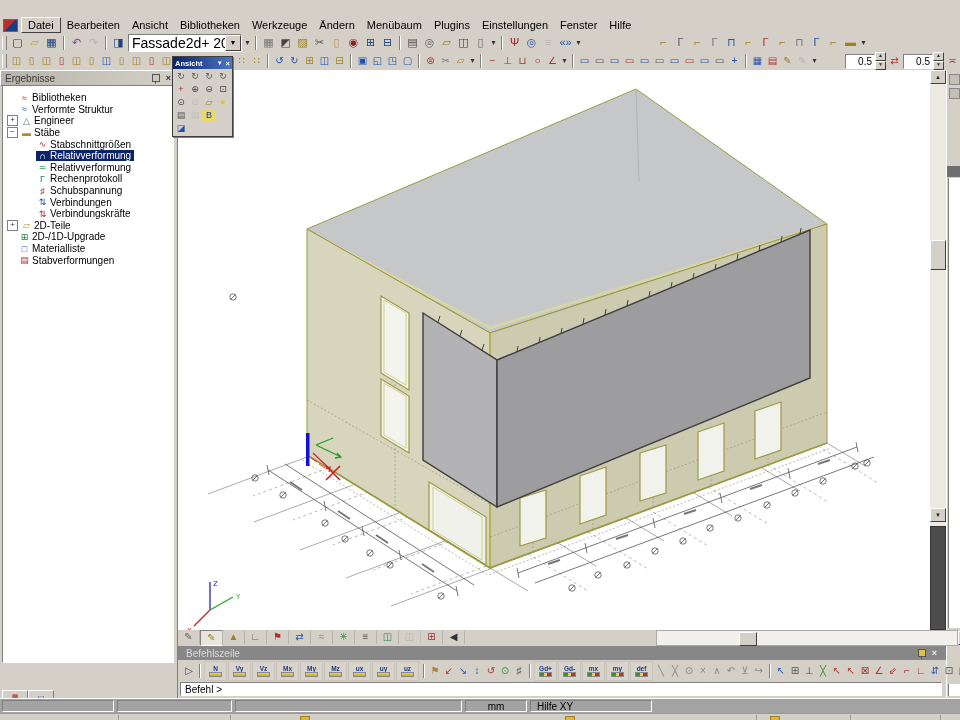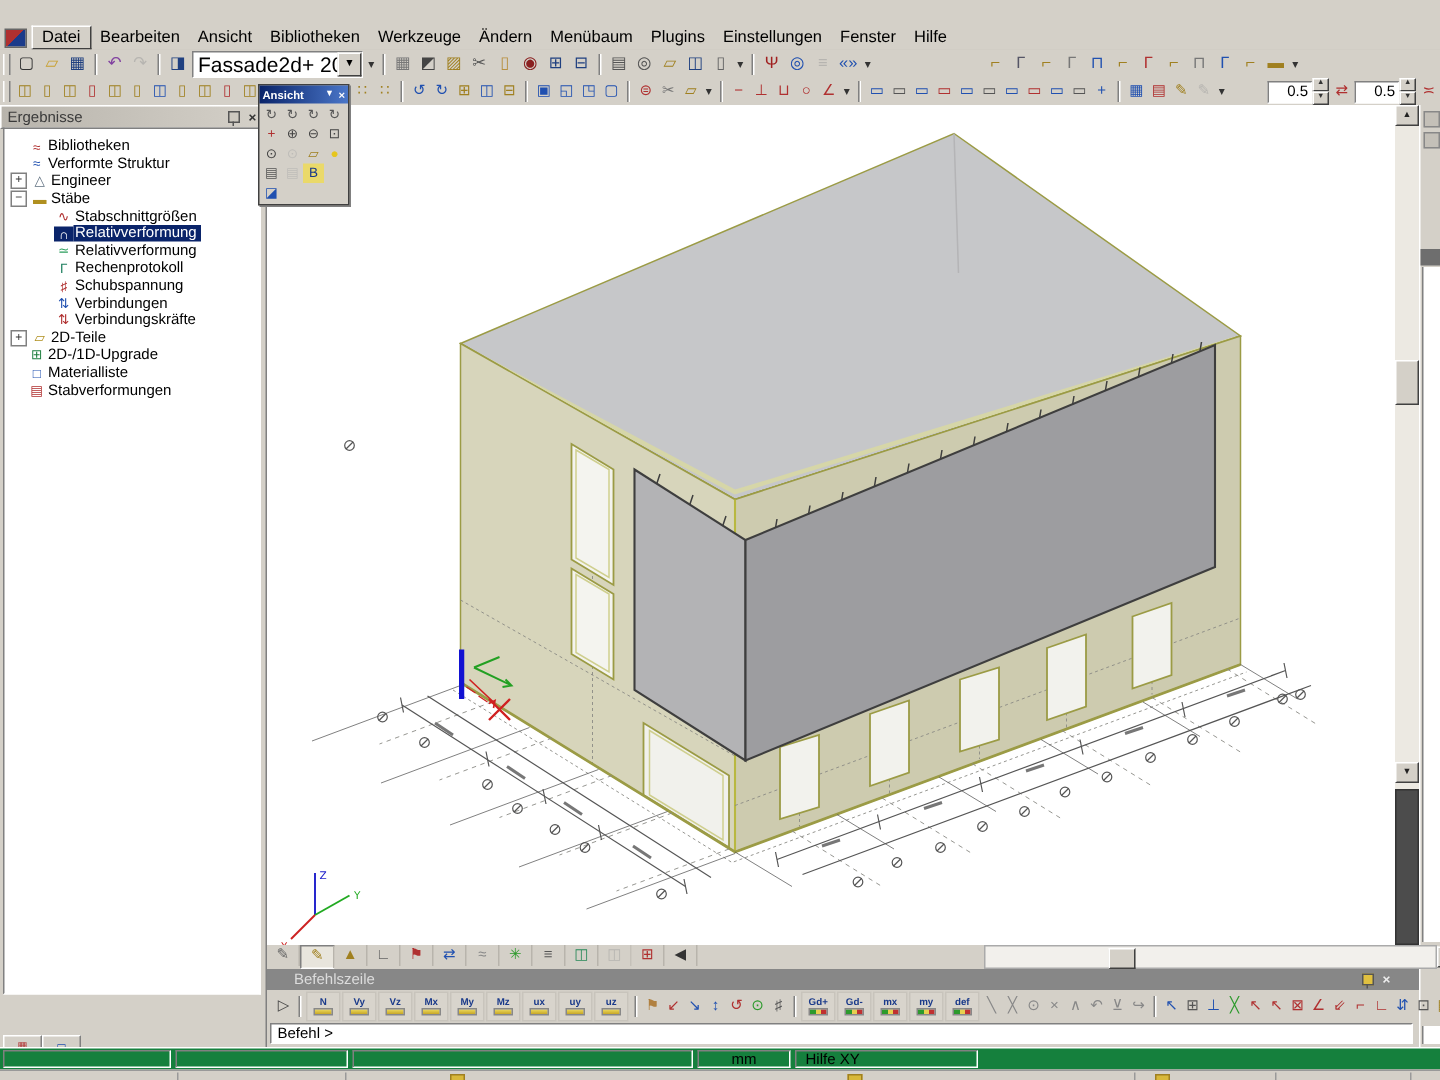--- a/index.html
+++ b/index.html
@@ -80,35 +80,35 @@
   #rightstrip .wht{position:absolute;left:1px;width:13px;background:#fff;border-left:1px solid #808080;}
   
   #bstrip{position:absolute;left:178px;top:630px;width:752px;height:16px;background:#d4d0c8;display:flex;align-items:center;}
   #bstrip .tb{width:21px;height:14px;font-size:10px;border-right:1px solid #b8b4ac;}
   #hchannel{position:absolute;left:478px;top:0;width:302px;height:16px;background:#f2f0ec;
     border:1px solid #aaa;box-sizing:border-box;}
   #hthumb{position:absolute;left:82px;top:1px;width:16px;height:12px;background:#d4d0c8;
     border:1px solid;border-color:#fff #404040 #404040 #fff;}
   
   #befhdr{position:absolute;left:178px;top:646px;width:768px;height:14px;background:#878787;
-    display:flex;align-items:center;color:#dcdcdc;font-size:10px;padding:0 18px;box-sizing:border-box;}
+    display:flex;align-items:center;color:#dcdcdc;font-size:10px;padding:0 8px;box-sizing:border-box;}
   #cmdrow{position:absolute;left:178px;top:660px;width:768px;height:22px;background:#d4d0c8;
     display:flex;align-items:center;padding-left:4px;box-sizing:border-box;}
   #cmdrow .tb{width:14px;height:16px;font-size:10px;}
   .lb{display:inline-flex;flex-direction:column;align-items:center;justify-content:center;
     width:21px;height:18px;flex:none;border:1px solid #c8c4bc;background:#d8d4cc;margin-right:1px;}
   .lb .lbl{font-size:6.5px;font-weight:bold;color:#1a3a8a;line-height:7px;}
   .lb .bar{width:13px;height:5px;background:linear-gradient(#ecd85a,#c8a828);border:1px solid #888;box-sizing:border-box;}
   .lb.striped .bar{background:linear-gradient(90deg,#2c9a2c 34%,#e8d050 34% 67%,#c03030 67%);}
   #cmdinput-row{position:absolute;left:178px;top:682px;width:768px;height:16px;background:#d4d0c8;}
   #cmdinput{position:absolute;left:2px;top:0;width:762px;height:14px;background:#fff;
     border:1px solid;border-color:#808080 #fff #fff #808080;font-size:10px;font-family:"Liberation Sans",sans-serif;
     padding:0 4px;box-sizing:border-box;}
   
-  #statusbar{position:absolute;left:0;top:698px;width:960px;height:15px;background:#15803d;border-top:1px solid #fff;box-sizing:border-box;}
+  #statusbar{position:absolute;left:0;top:698px;width:960px;height:15px;background:#a3a3a3;border-top:1px solid #fff;box-sizing:border-box;}
   .scell{position:absolute;top:1px;height:12px;border:1px solid;border-color:#808080 #fff #fff #808080;
     font-size:10px;line-height:12px;padding:0 6px;box-sizing:border-box;}
   #sliver{position:absolute;left:0;top:713px;width:960px;height:7px;background:#d4d0c8;border-top:1px solid #999;}
   #sliver i{position:absolute;top:2px;width:8px;height:4px;background:#d8b83a;border:1px solid #a08020;}
   #sliver b{position:absolute;top:1px;width:1px;height:5px;background:#999;}
   
   #ansicht{position:absolute;left:172px;top:56px;width:59px;background:#d4d0c8;
     border:1px solid #404040;box-shadow:1px 1px 0 #808080;z-index:50;}
   #ansicht .fthdr{height:12px;background:linear-gradient(90deg,#0a246a,#4a76c8);color:#fff;
     font-size:7.5px;font-weight:bold;display:flex;align-items:center;padding:0 2px;}

